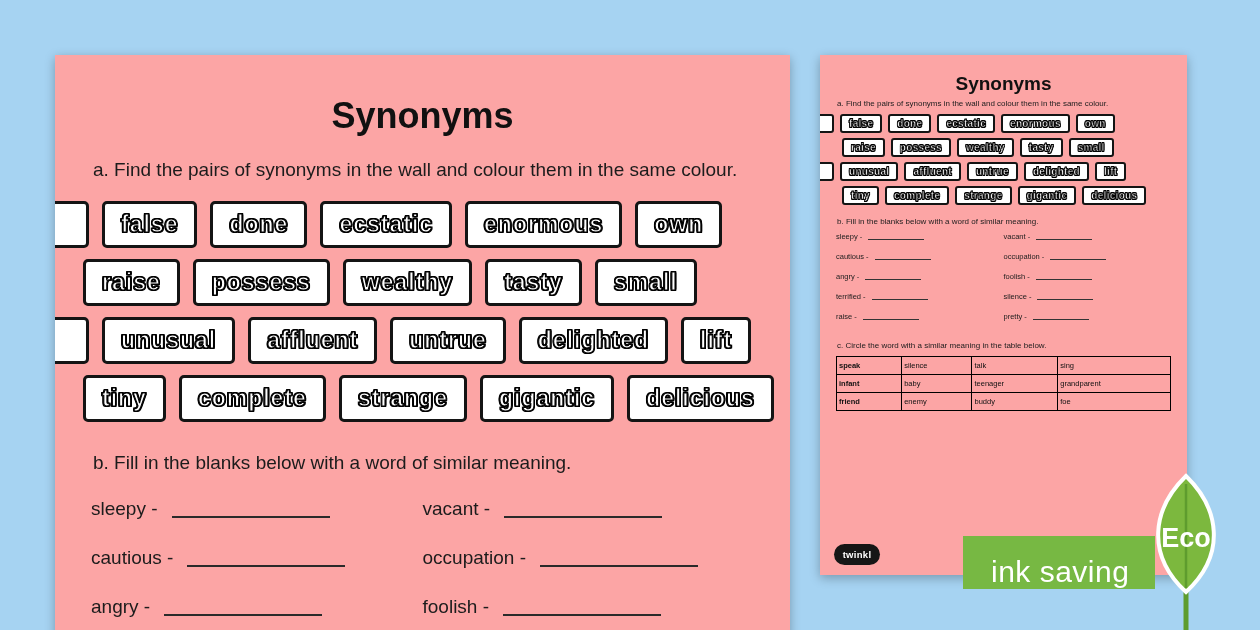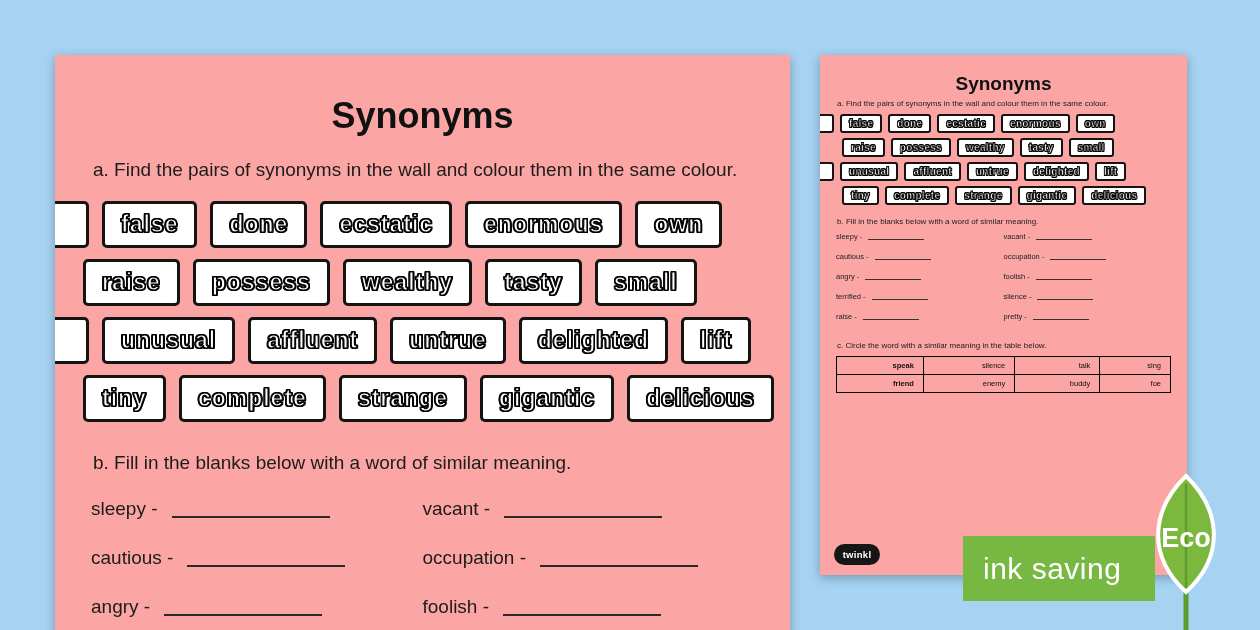--- a/index.html
+++ b/index.html
@@ -43,31 +43,31 @@
   .blanks-lg{display:grid;grid-template-columns:1fr 1fr;row-gap:27px;margin-top:24px;padding:0 2px;}
   .bi-lg{display:flex;align-items:flex-end;gap:14px;font-size:19px;color:#1c1c1c;}
   .line-lg{width:158px;border-bottom:2px solid #2a2a2a;margin-bottom:2px;flex-shrink:0;}
 
   .blanks-sm{display:grid;grid-template-columns:1fr 1fr;row-gap:11px;margin-top:6px;}
   .bi-sm{display:flex;align-items:flex-end;gap:6px;font-size:7.5px;color:#1c1c1c;}
   .line-sm{width:56px;border-bottom:1px solid #333;margin-bottom:1px;flex-shrink:0;}
 
   
   .syn-table{border-collapse:collapse;width:100%;margin-top:6px;}
-  .syn-table td{border:1.6px solid #000;font-size:7.5px;padding:4px 9px;text-align:right;color:#111;}
+  .syn-table td{border:1.6px solid #000;font-size:7.5px;padding:4px 2px;text-align:left;color:#111;}
   .syn-table td.tw{font-weight:bold;}
 
   
   .twinkl-logo{position:absolute;left:14px;bottom:10px;width:46px;height:21px;
     background:#161616;border-radius:11px;display:flex;align-items:center;justify-content:center;}
   .twinkl-logo span{color:#fff;font-size:9.5px;font-weight:bold;letter-spacing:.3px;}
 
   
-  .eco-banner{position:absolute;left:963px;top:536px;width:192px;height:65px;
-    background:#77b843;z-index:5;display:flex;align-items:center;padding-left:20px;box-sizing:border-box;}
+  .eco-banner{position:absolute;left:963px;top:536px;width:192px;height:53px;
+    background:#77b843;z-index:5;display:flex;align-items:flex-end;padding-left:28px;box-sizing:border-box;}
   .eco-banner span{color:#fff;font-size:30px;letter-spacing:.5px;}
   .eco-leaf-wrap{position:absolute;left:1136px;top:470px;z-index:6;}
 </style>
 </head>
 <body>
 
 <div class="page page-left">
   <div class="inner-lg">
     <h1 class="title-lg">Synonyms</h1>
     <p class="instr-lg">a. Find the pairs of synonyms in the wall and colour them in the same colour.</p>
@@ -222,20 +222,26 @@
 
     <p class="instr-sm" style="margin-top:20px;">c. Circle the word with a similar meaning in the table below.</p>
 
     <table class="syn-table">
       <tbody>
           <tr>
         <td class="tw">speak</td>
         <td>silence</td>
         <td>talk</td>
         <td>sing</td>
+      </tr>
+      <tr>
+        <td class="tw">infant</td>
+        <td>baby</td>
+        <td>teenager</td>
+        <td>grandparent</td>
       </tr>
       <tr>
         <td class="tw">friend</td>
         <td>enemy</td>
         <td>buddy</td>
         <td>foe</td>
       </tr>
     </tbody>
       </table>
   </div>

